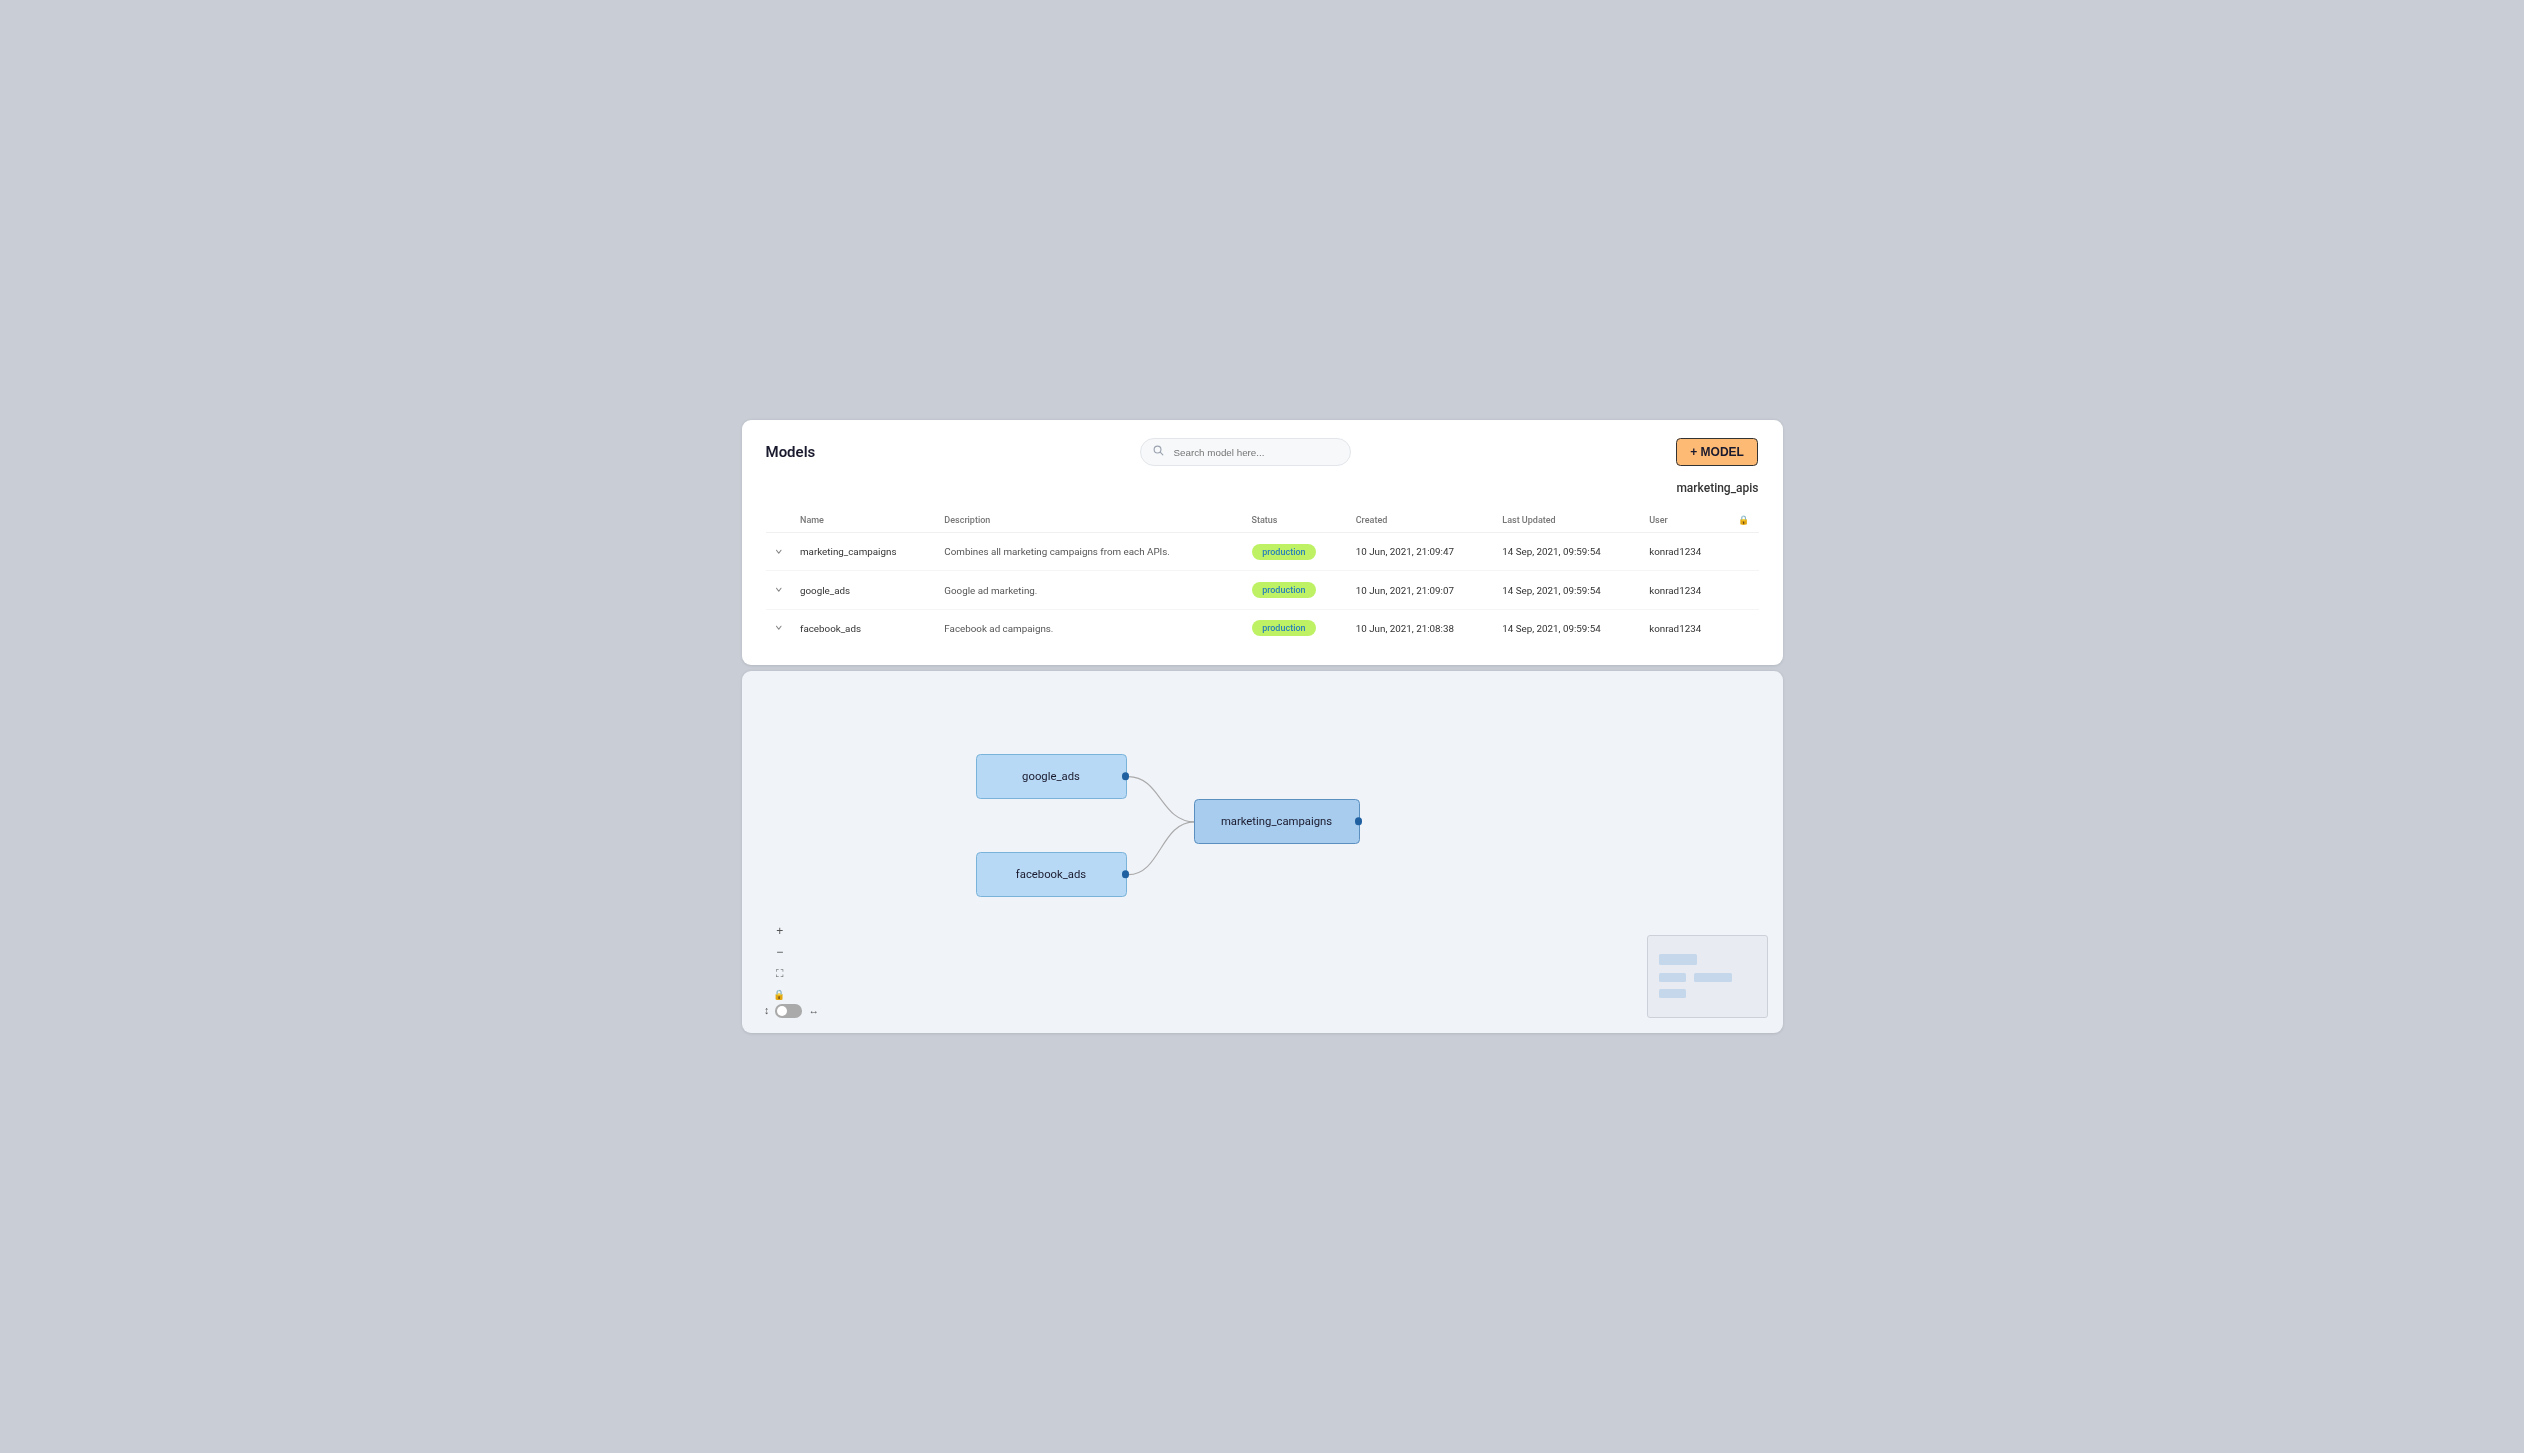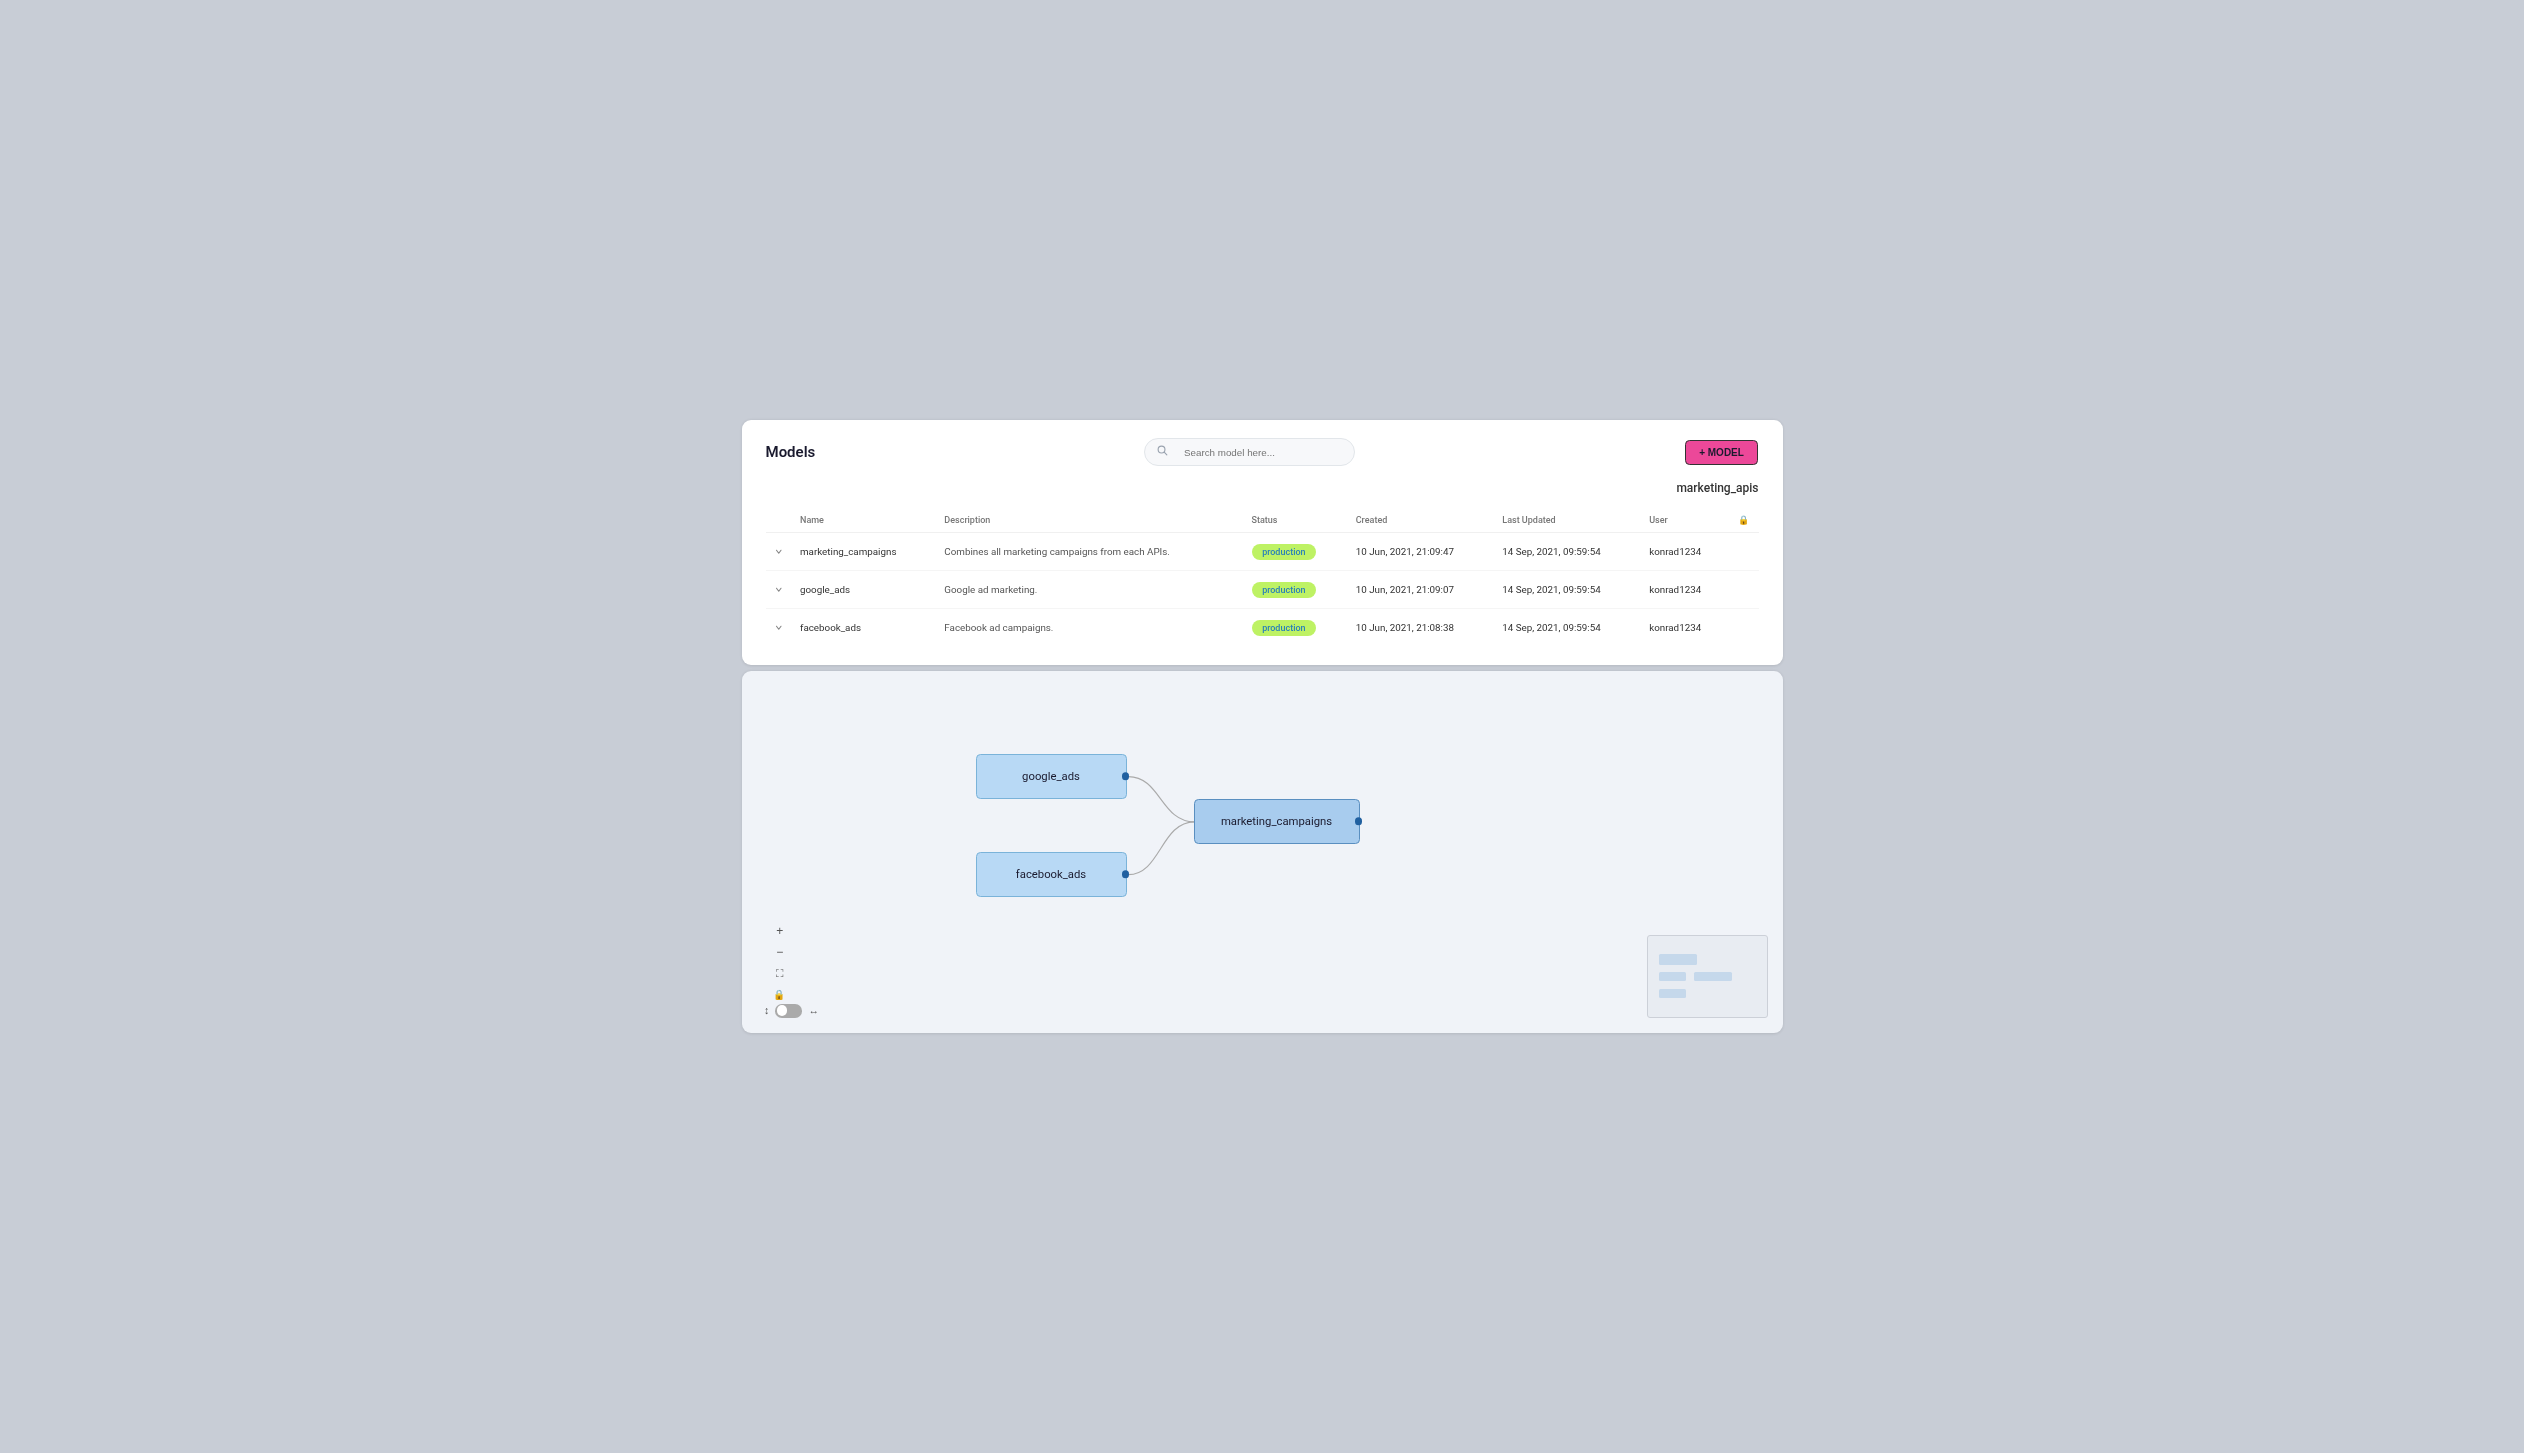--- a/index.html
+++ b/index.html
@@ -38,21 +38,21 @@
     }
 
     .panel-title {
       font-size: 15px;
       font-weight: 600;
       color: #1a1a2e;
     }
 
     .search-bar {
       display: flex;
-      gap: 16px;
+      gap: 10px;
       background: #f7f8fa;
       border: 0.8px solid #e2e6ea;
       border-radius: 15px;
       padding: 6px 12px;
       width: 211px;
     }
 
     .search-icon-wrap {
       color: #9aa3af;
       font-size: 10.6px;
@@ -64,25 +64,25 @@
       outline: none;
       font-size: 9.8px;
       color: #555;
       width: 100%;
     }
 
     .add-model-btn {
       display: flex;
       align-items: center;
       gap: 4.5px;
-      background: #ec4899;
+      background: #fdba74;
       border: 1.1px solid #333;
       border-radius: 4.5px;
       padding: 6px 13.6px;
-      font-size: 10px;
+      font-size: 12px;
       font-weight: 600;
       color: #1a1a2e;
       cursor: pointer;
     }
 
     .table-title {
       text-align: right;
       font-size: 12px;
       font-weight: 500;
       color: #333;

